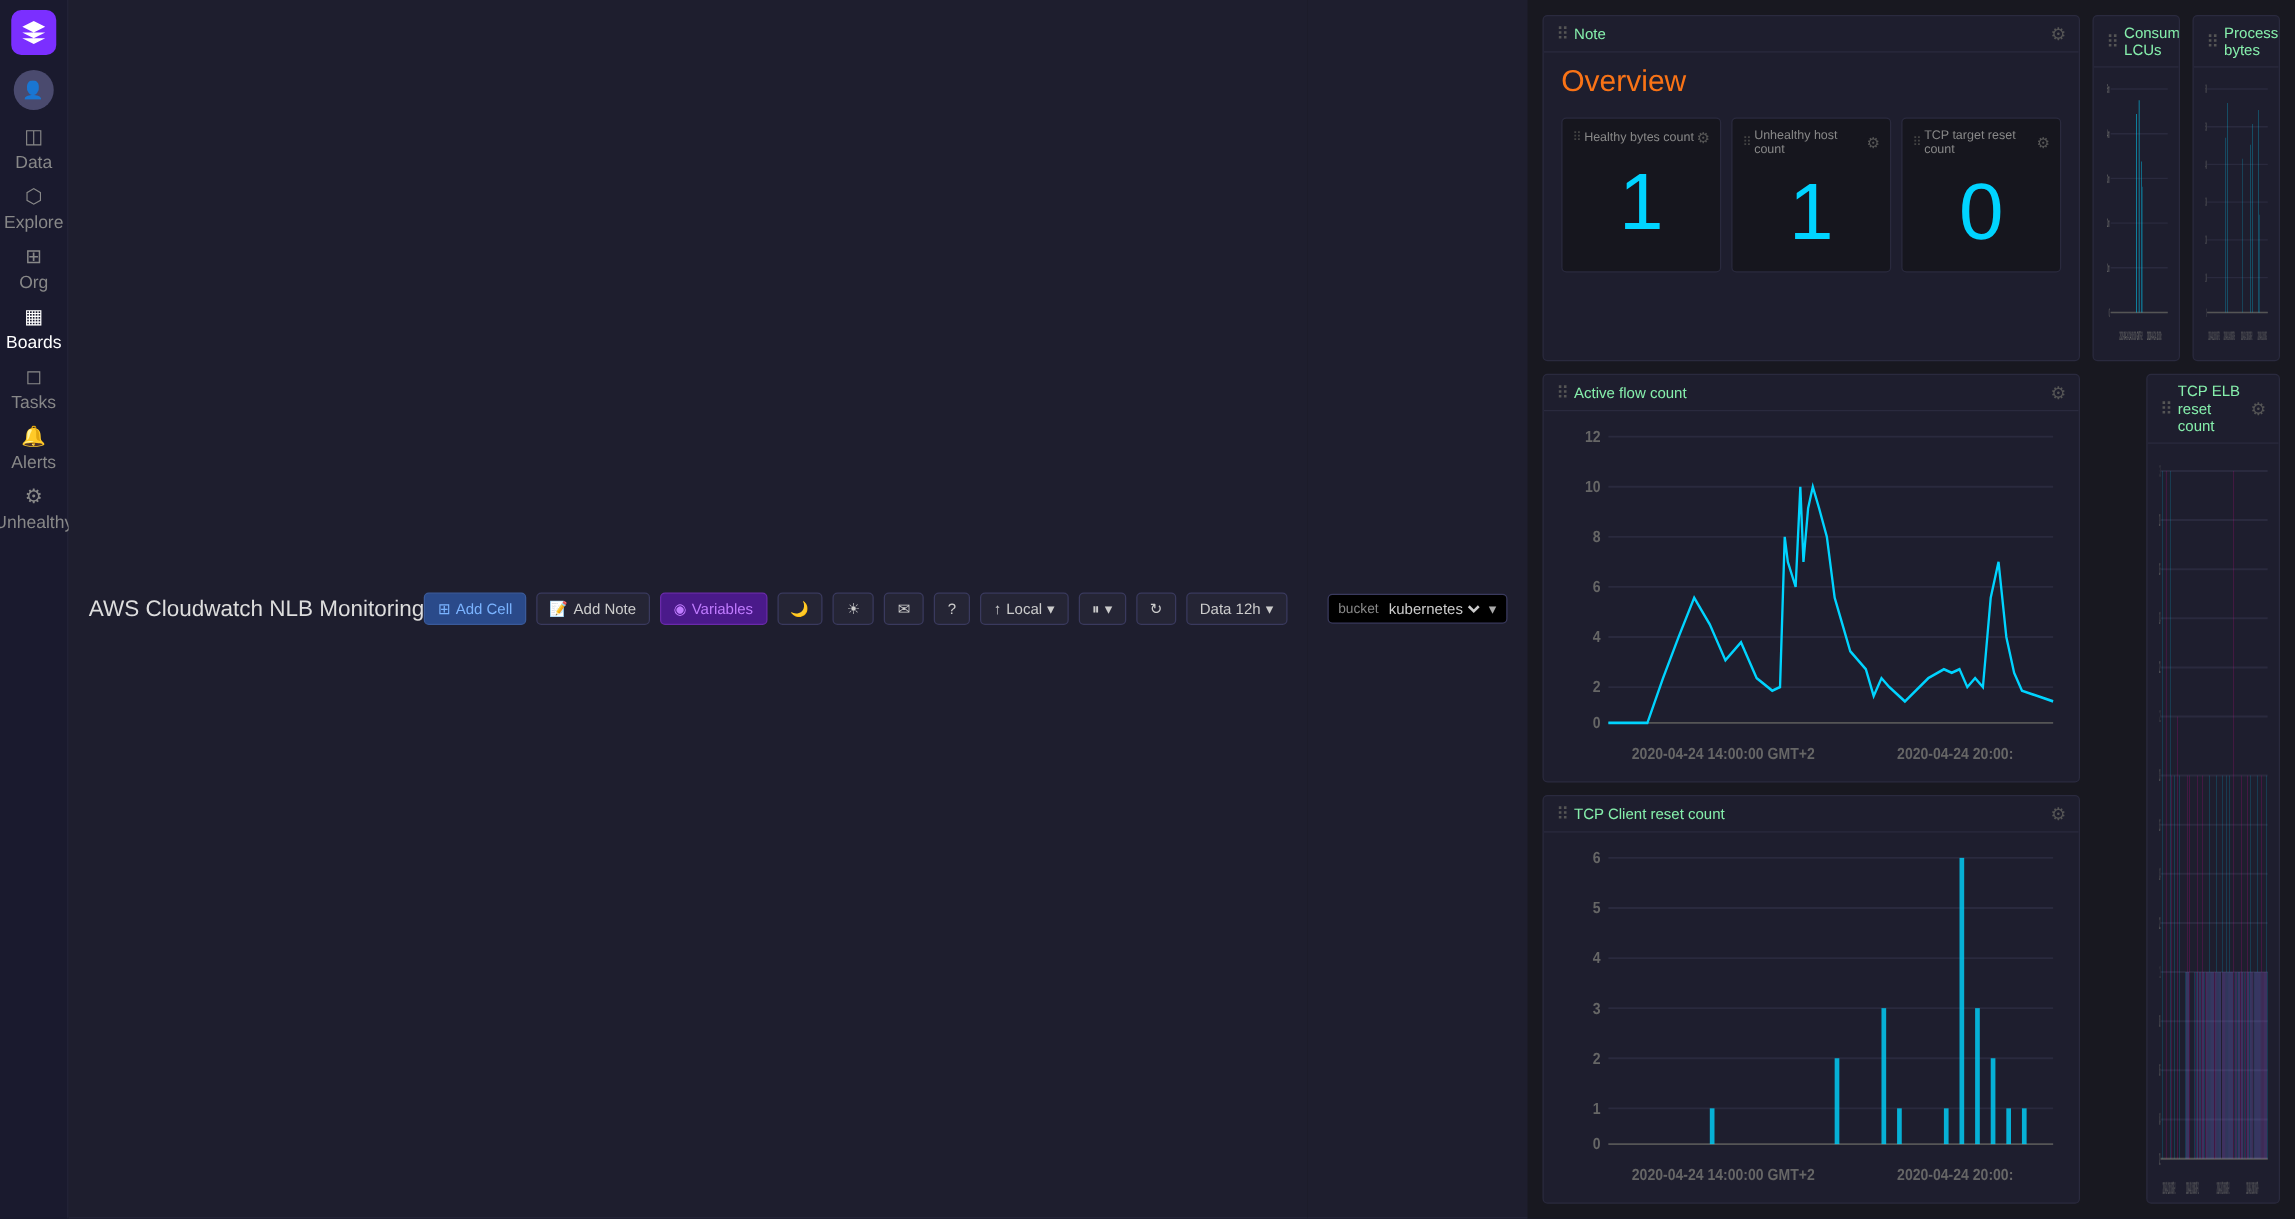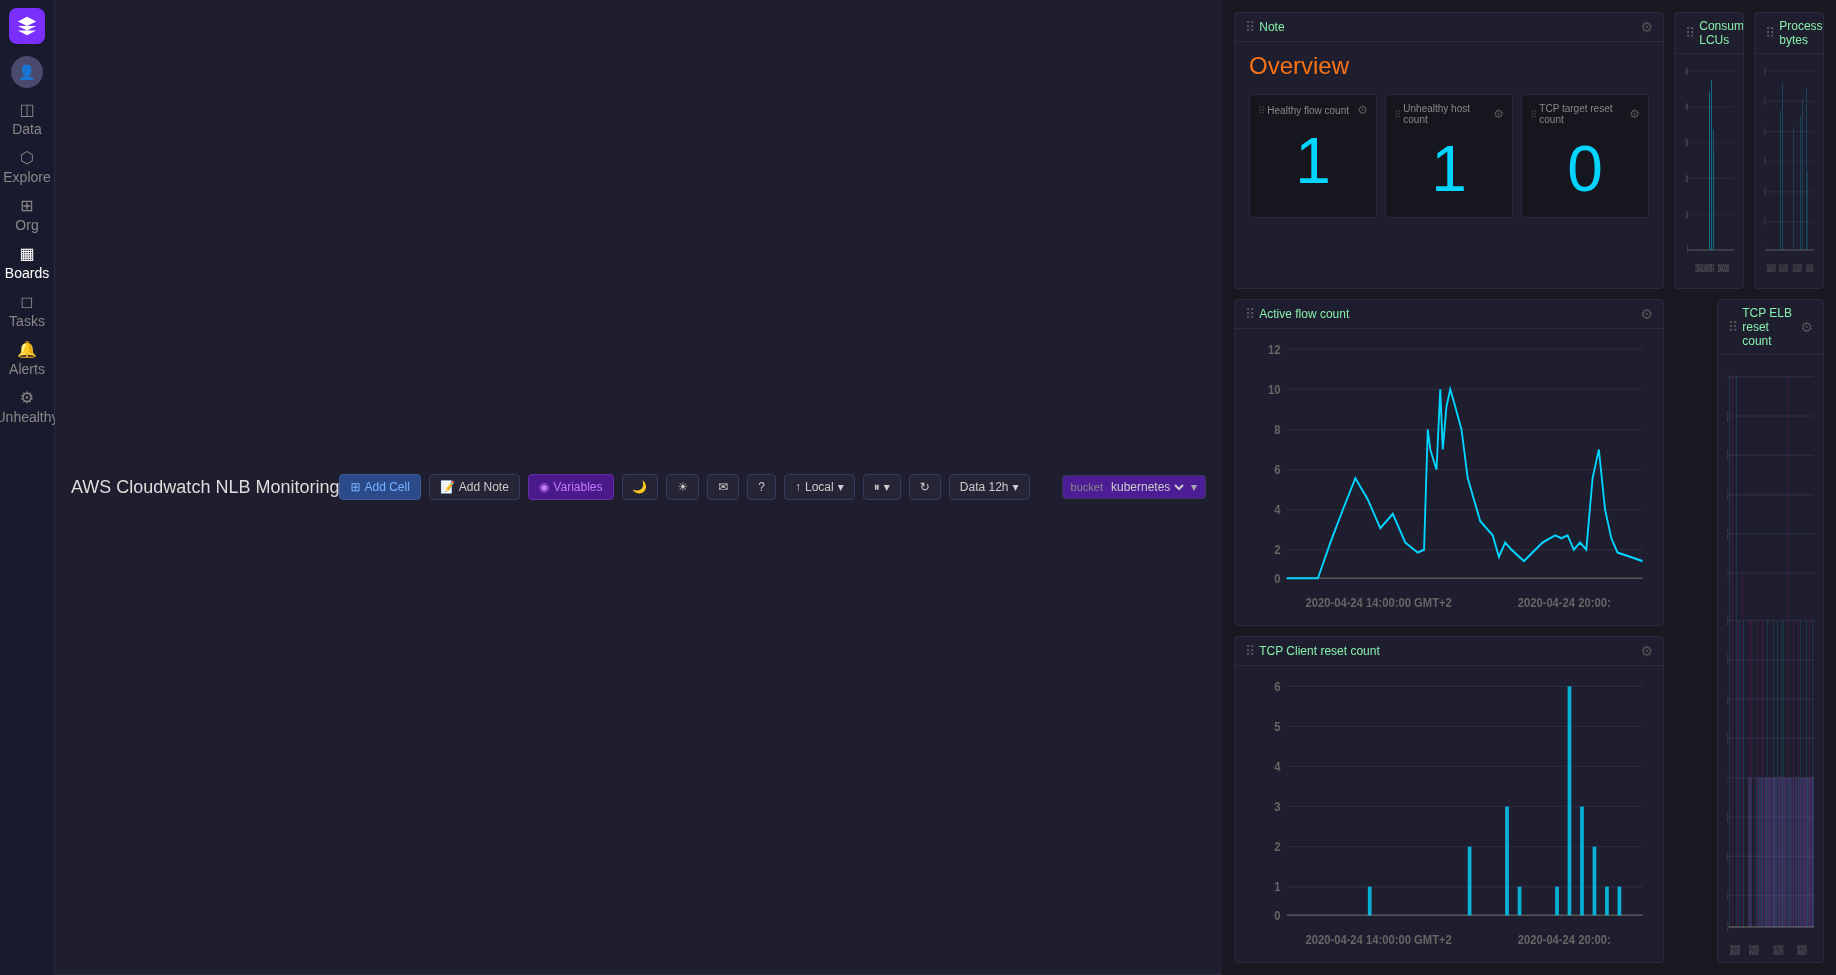--- a/index.html
+++ b/index.html
@@ -124,21 +124,21 @@
       padding: 8px 16px;
       display: flex;
       align-items: center;
       gap: 8px;
       border-bottom: 1px solid #2a2a3e;
     }
     .var-tag {
       display: flex;
       align-items: center;
       gap: 4px;
-      background: #4c1d95;
+      background: #000000;
       border: 1px solid #3a3a5e;
       border-radius: 4px;
       padding: 3px 8px;
       font-size: 12px;
       color: #aaa;
     }
     .var-tag .label { color: #888; font-size: 11px; }
     .var-tag select {
       background: transparent;
       border: none;
@@ -398,21 +398,21 @@
       <div class="panel-header">
         <span class="panel-title">Note</span>
         <span class="panel-gear">⚙</span>
       </div>
       <div class="note-content">
         <div class="overview-title">Overview</div>
         <div class="metrics-row">
 
           <div class="metric-box">
             <div class="metric-box-header">
-              <span class="metric-box-title">Healthy flow count</span>
+              <span class="metric-box-title">Healthy bytes count</span>
               <span style="color:#555;font-size:12px;">⚙</span>
             </div>
             <div class="metric-value">1</div>
           </div>
 
           <div class="metric-box">
             <div class="metric-box-header">
               <span class="metric-box-title">Unhealthy host count</span>
               <span style="color:#555;font-size:12px;">⚙</span>
             </div>

